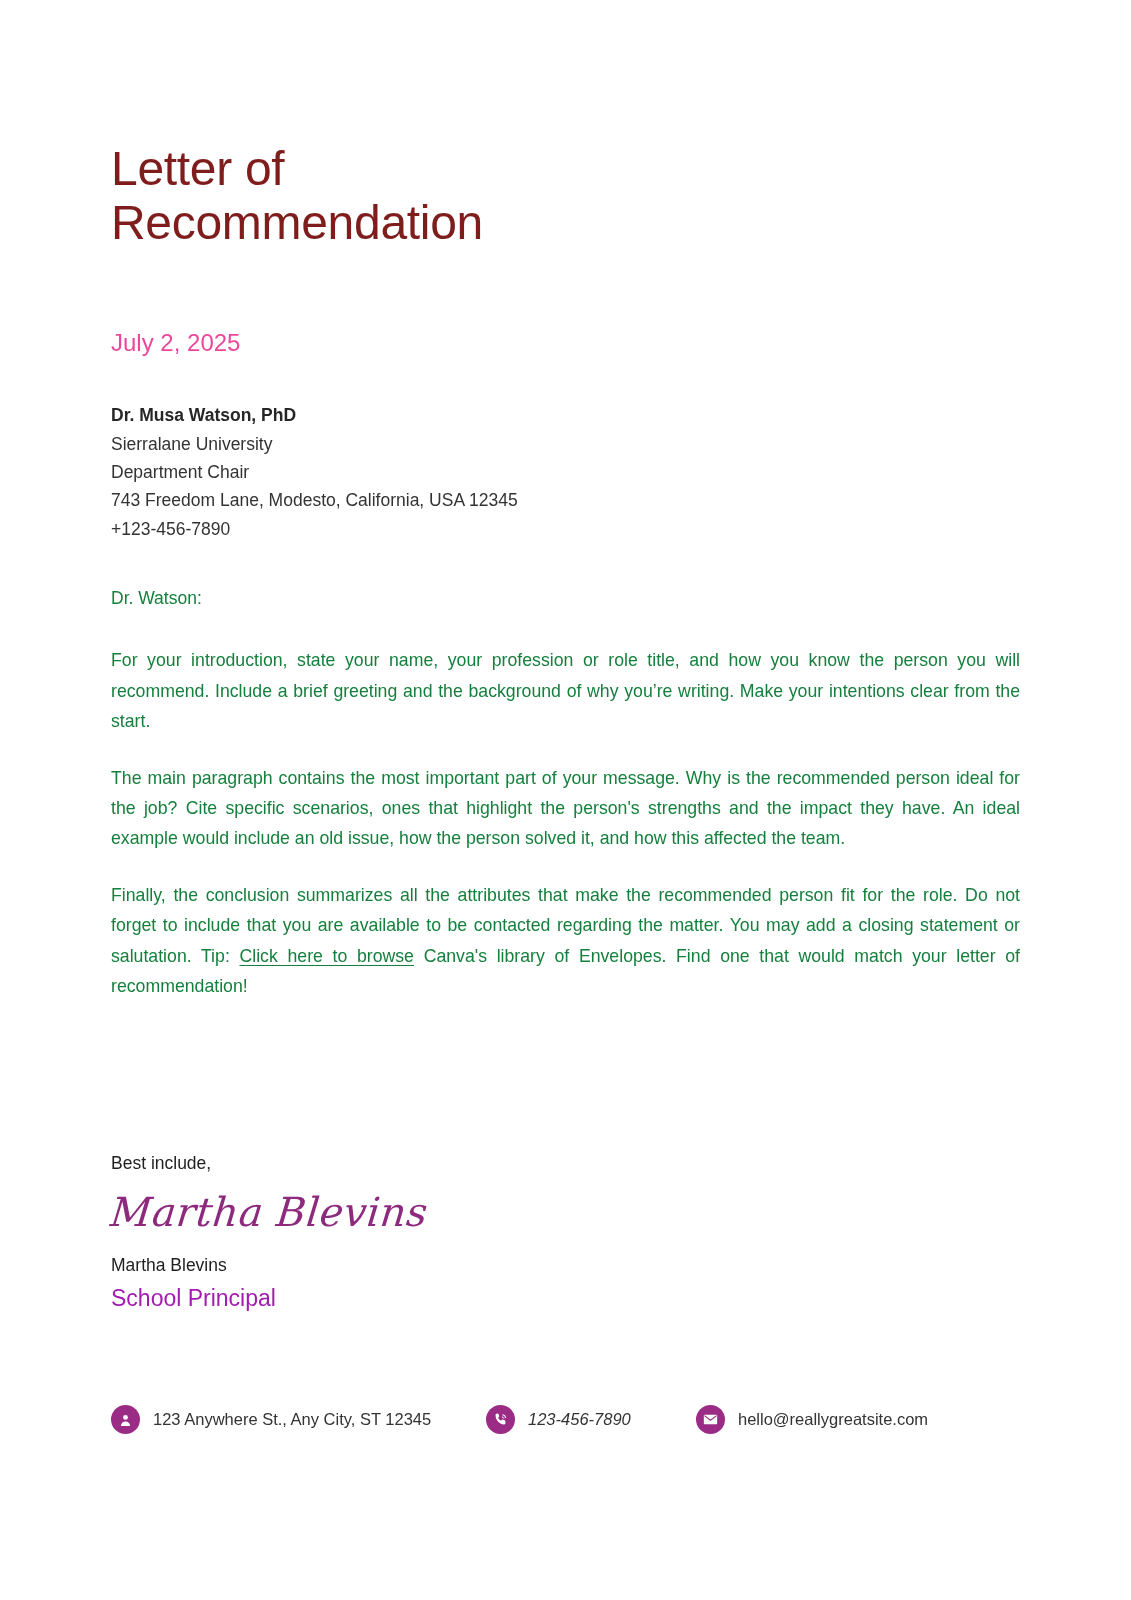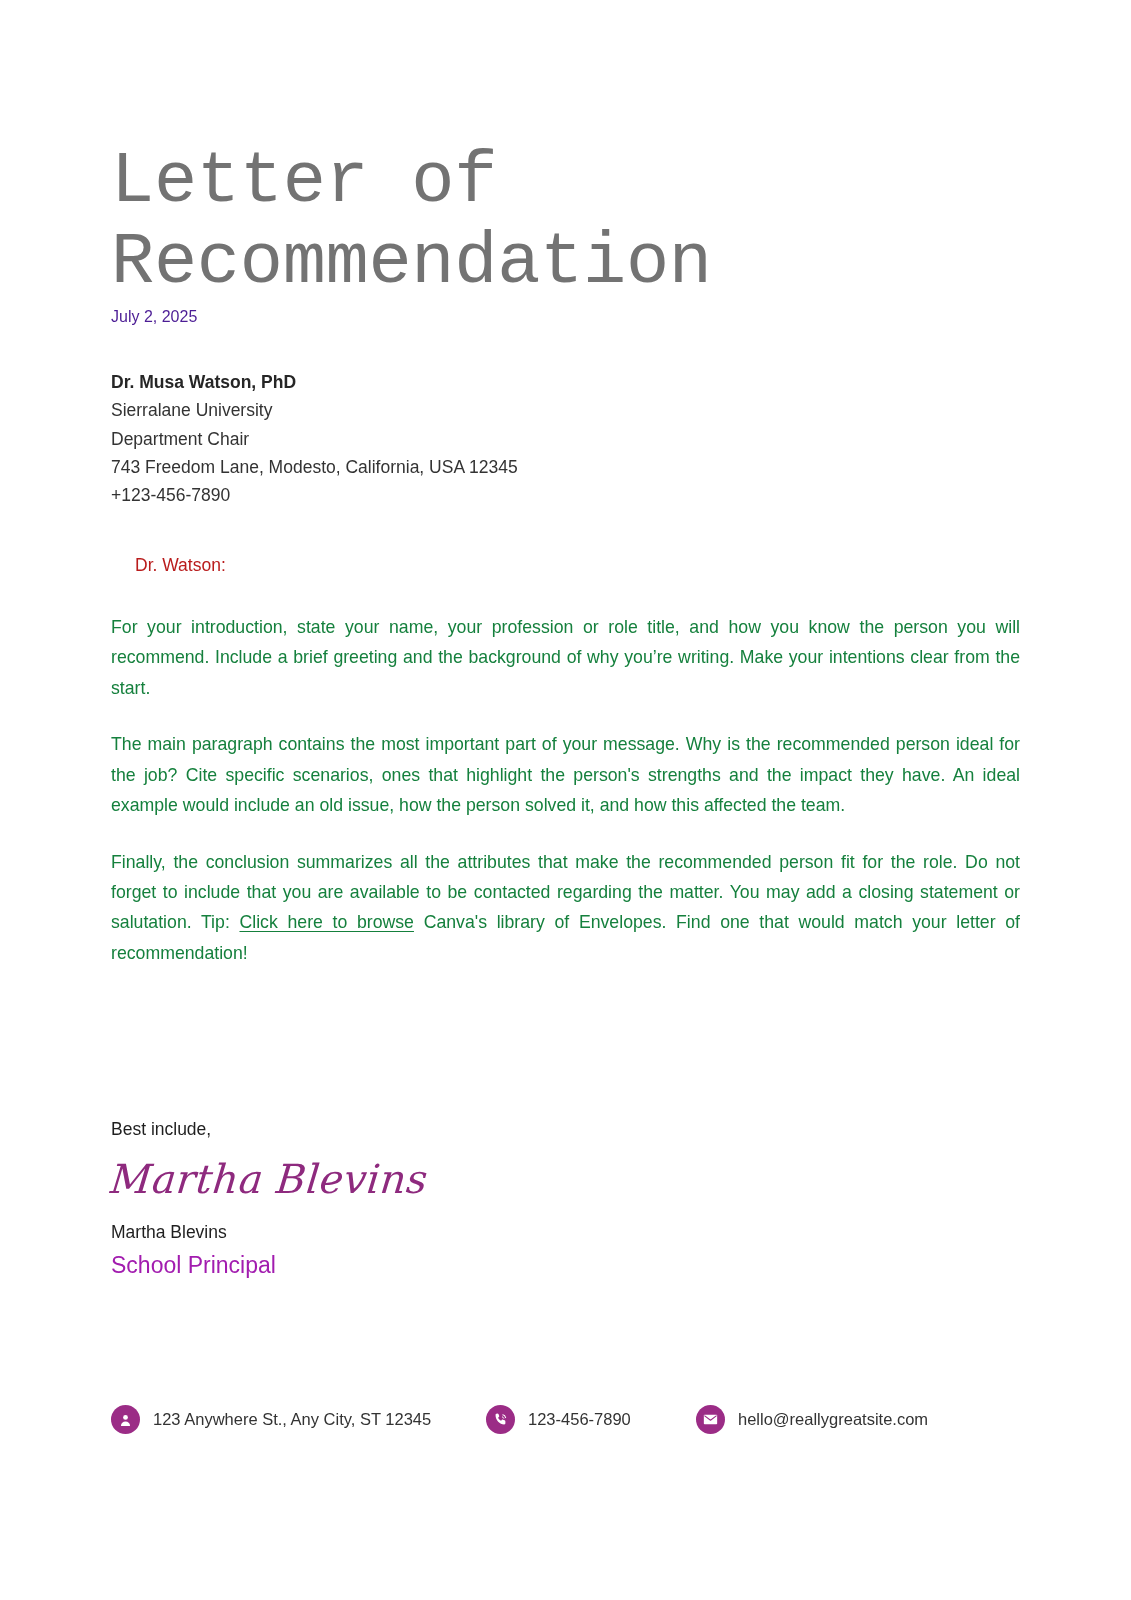--- a/index.html
+++ b/index.html
@@ -23,57 +23,57 @@
     inset: 0;
     background: #ffffff;
     padding: 0 111px;
   }
 
   
   .title-block {
     padding-top: 142px;
   }
   .doc-title {
-    color: #737373;
-    font-family: Liberation Mono, monospace;
-    font-size: 72px;
+    color: #7f1d1d;
+    font-family: Liberation Sans, sans-serif;
+    font-size: 48px;
     line-height: 1.13;
     font-weight: 400;
     letter-spacing: -0.3px;
     max-width: 520px;
   }
   .doc-title .t-line { display: block; }
 
   
   .date-line {
-    font-size: 16px;
+    margin-top: 76px;
+    font-size: 24px;
     line-height: 1.45;
-    color: #4c1d95;
+    color: #ec4899;
   }
 
   
   .recipient {
     margin-top: 40px;
     font-size: 17.5px;
     line-height: 1.62;
     color: #333333;
   }
   .recipient .r-name {
     font-weight: 700;
     color: #262626;
   }
   .recipient div { white-space: nowrap; }
 
   
   .salutation {
     margin-top: 42px;
     font-size: 17.5px;
     line-height: 1.5;
-    color: #b91c1c;
-    margin-left: 24px;
+    color: #15803d;
   }
 
   
   .body-copy {
     margin-top: 34px;
   }
   .body-copy p {
     text-align: justify;
     text-justify: inter-word;
     font-size: 17.7px;
@@ -127,21 +127,21 @@
     top: 1405px;
     display: flex;
     align-items: center;
     text-align: center;
   }
   .footer-item {
     display: flex;
     align-items: center;
   }
   .footer-item.addr  { width: 375px; }
-  .footer-item.phone { width: 210px; }
+  .footer-item.phone { width: 210px; font-style: italic; }
   .footer-item.email { width: auto; }
 
   .fi-icon {
     width: 29px;
     height: 29px;
     border-radius: 50%;
     background: #9B2C86;
     display: flex;
     align-items: center;
     justify-content: center;

